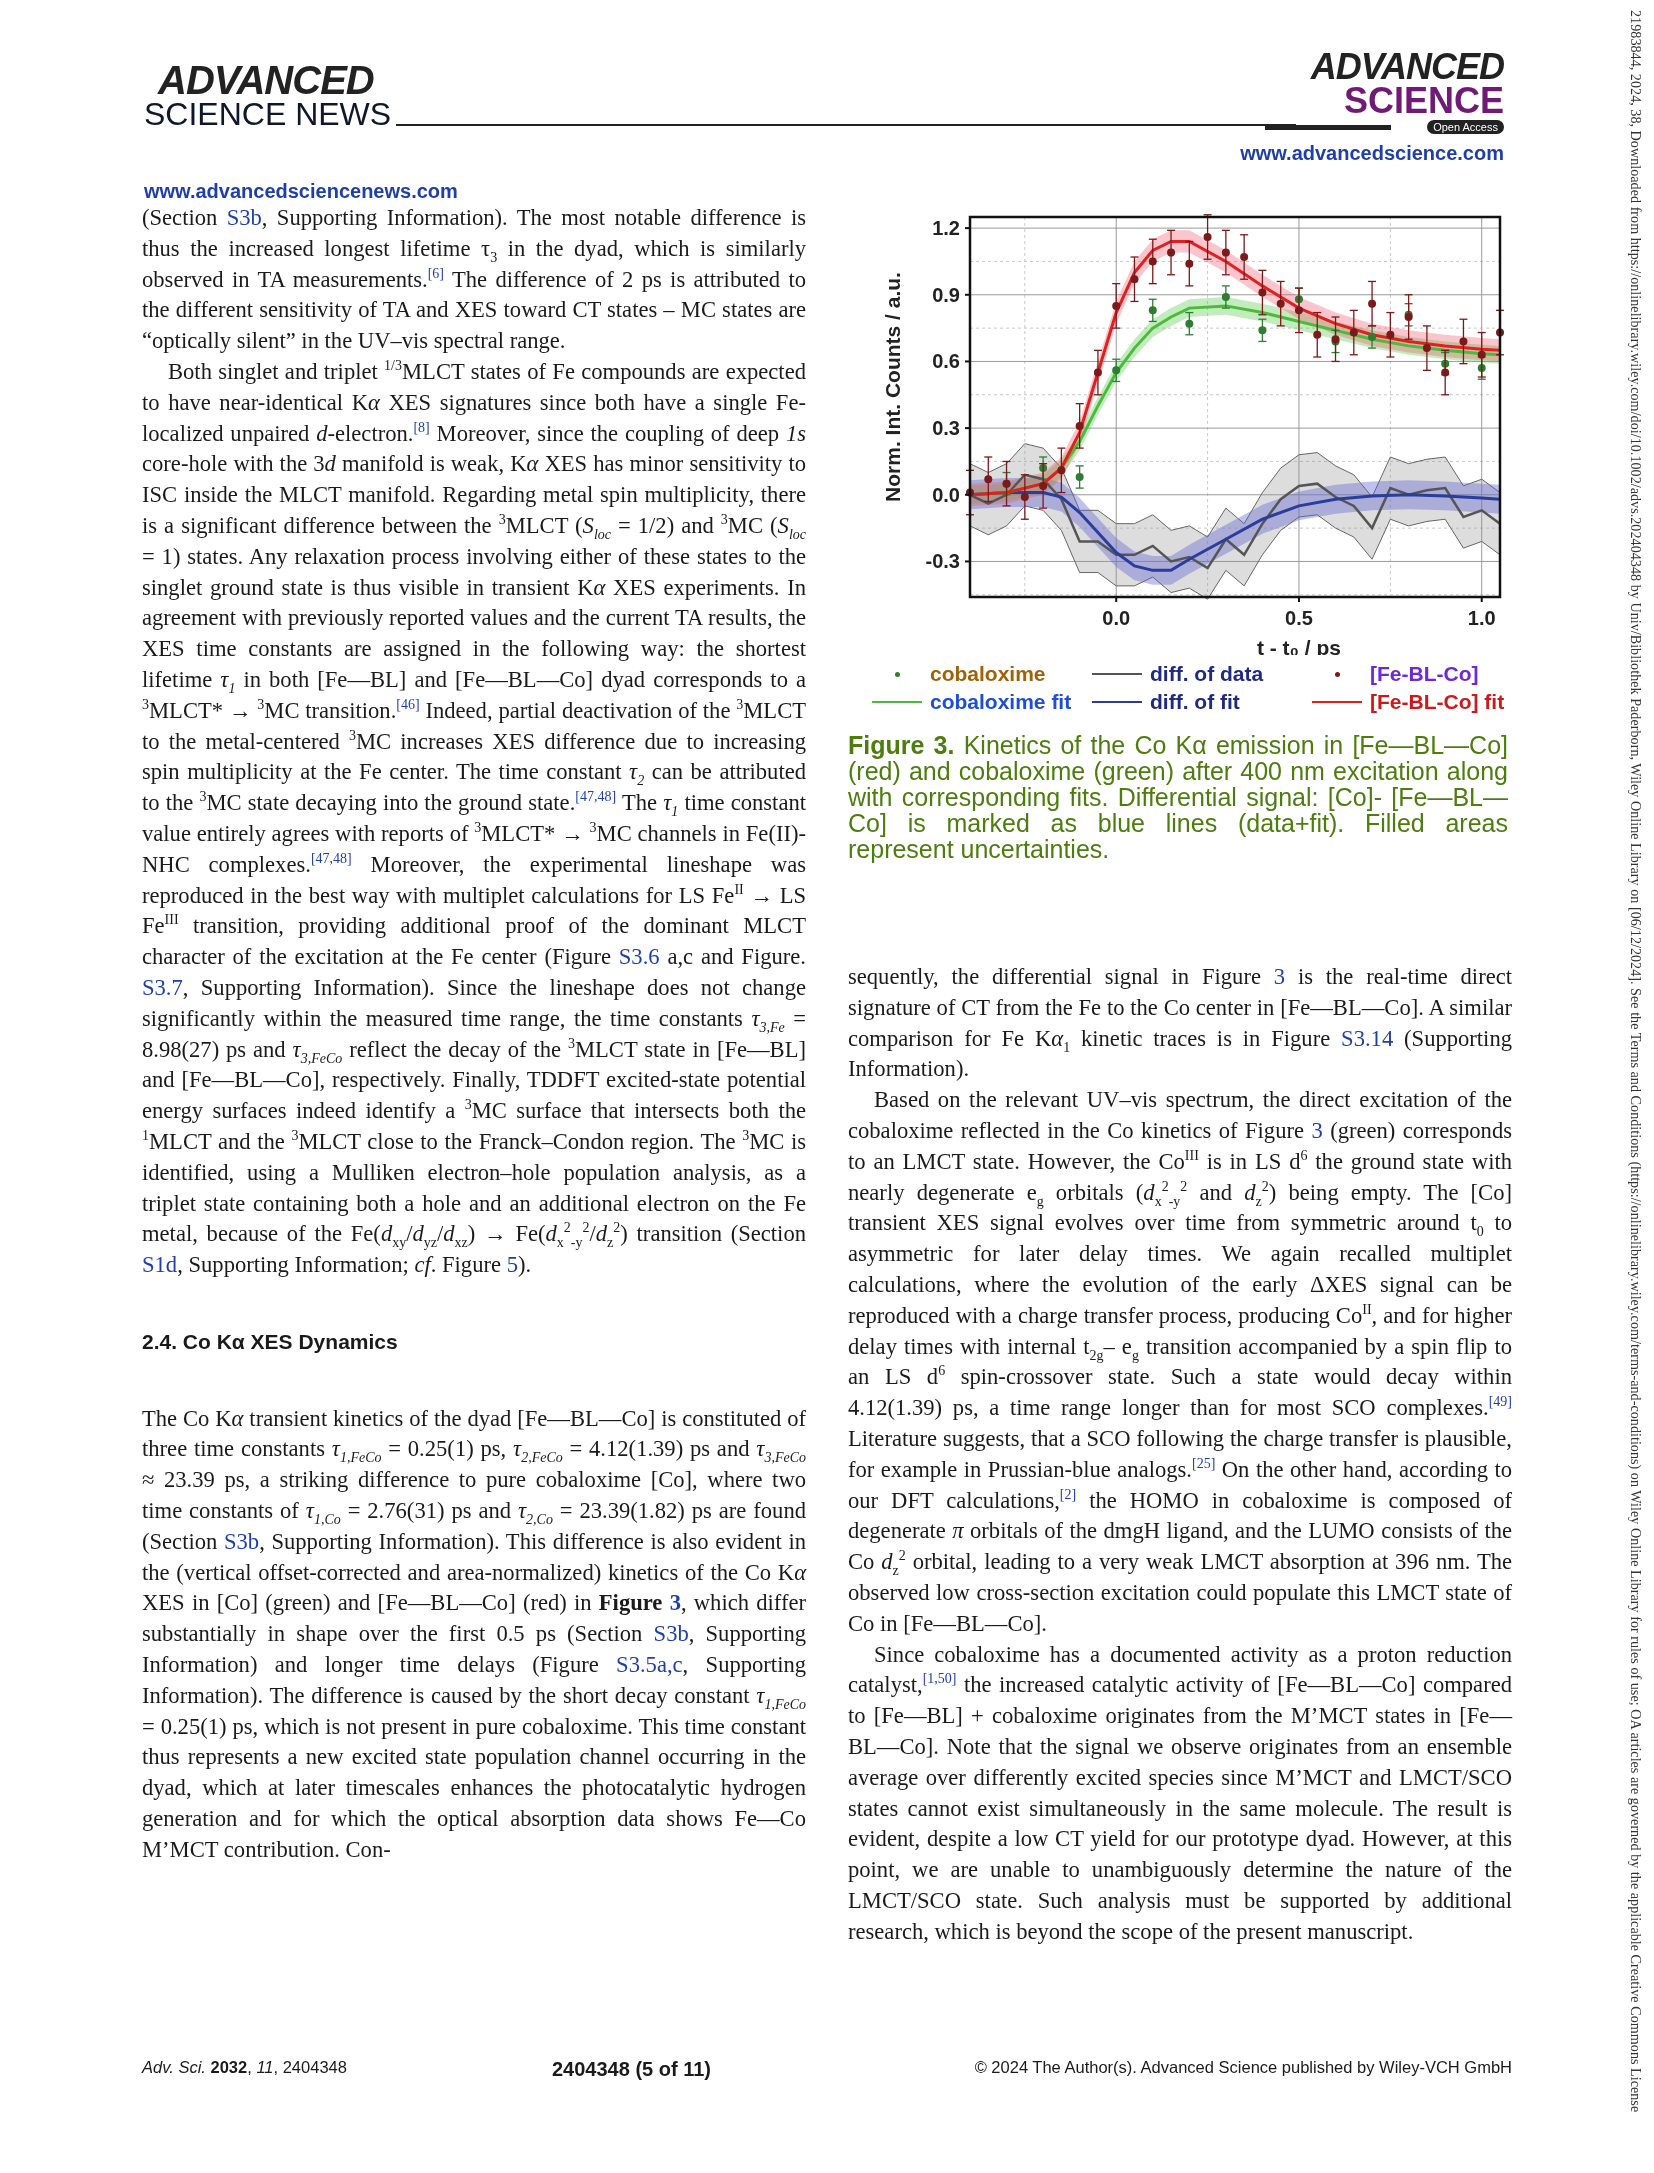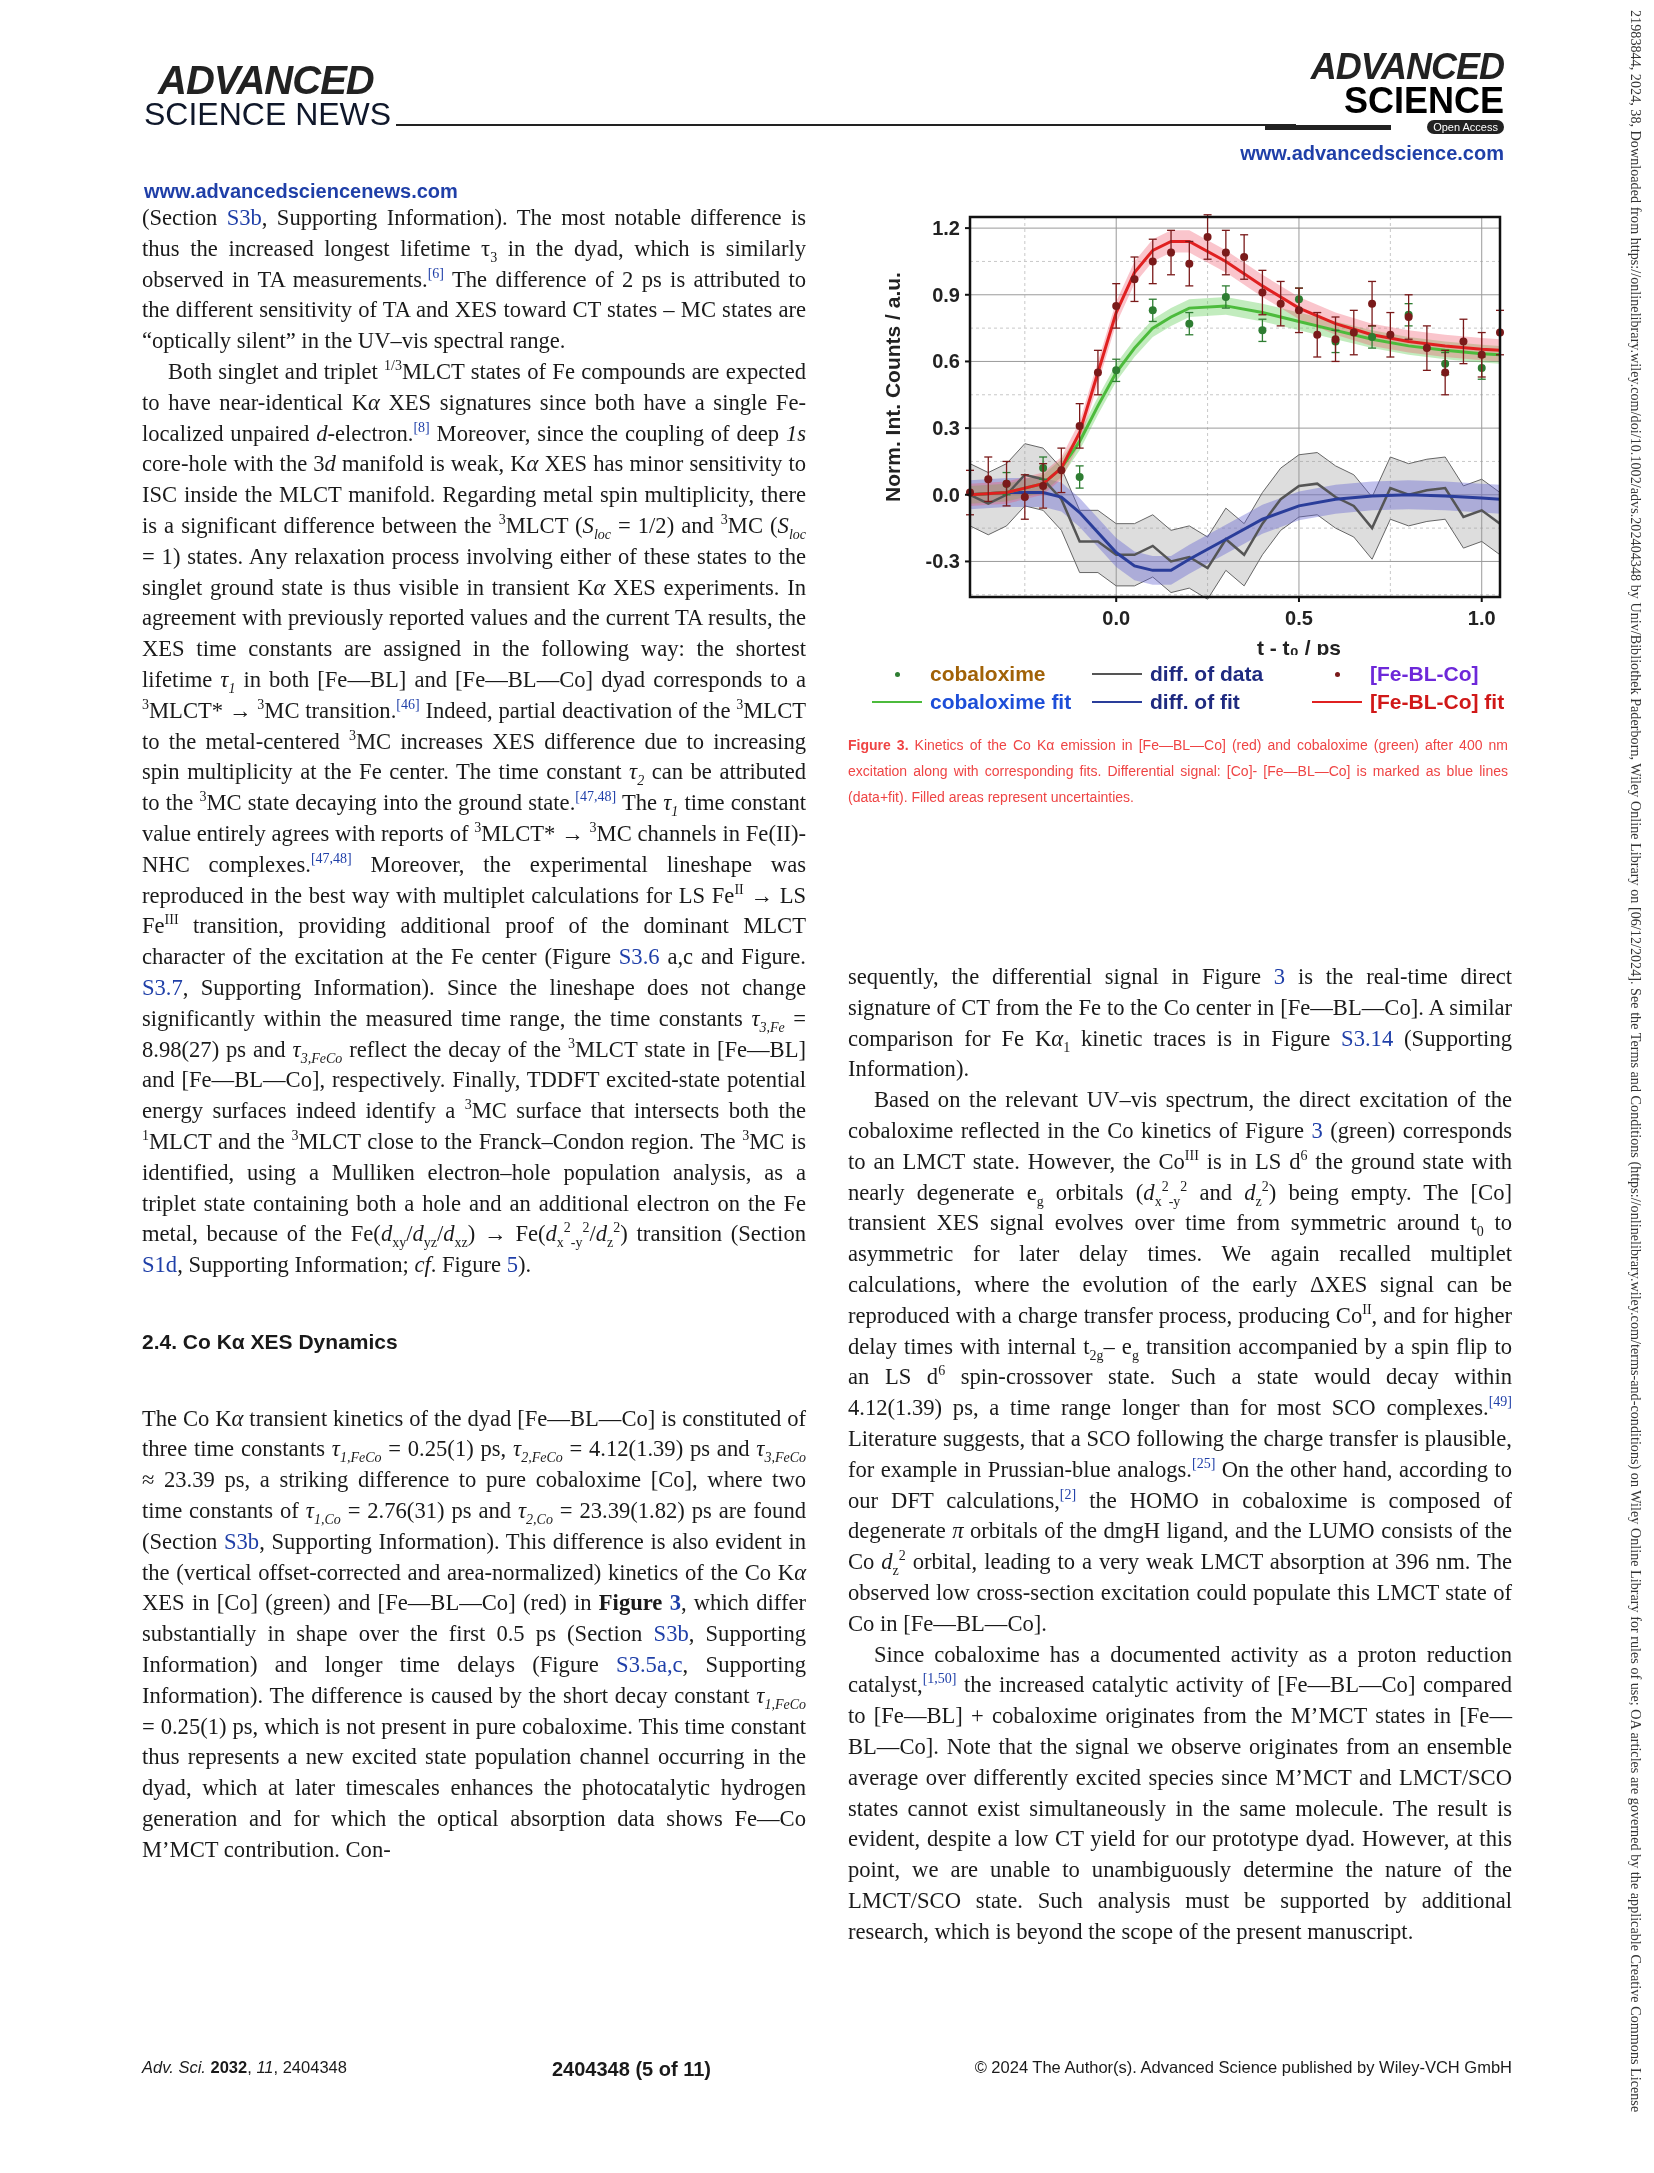--- a/index.html
+++ b/index.html
@@ -5,21 +5,21 @@
   html, body { margin:0; padding:0; background:#fff; }
   body { width:1654px; height:2173px; position:relative; overflow:hidden; font-family:"Liberation Serif","DejaVu Serif",serif; color:#1a1a1a; }
   .hdr-left { position:absolute; left:144px; top:62px; }
   .logo-adv { font-family:"Liberation Sans","DejaVu Sans",sans-serif; font-weight:bold; font-style:italic; font-size:40px; line-height:36px; letter-spacing:-1px; color:#222; margin-left:14px; }
   .logo-sci { font-family:"Liberation Sans","DejaVu Sans",sans-serif; font-size:32px; line-height:32px; color:#0f172a; letter-spacing:0px; }
   .url { font-family:"Liberation Sans","DejaVu Sans",sans-serif; font-weight:bold; font-size:20px; color:#1f3fa8; }
   .hdr-left .url { position:absolute; top:70px; left:0; white-space:nowrap;margin-top:48px; }
   .hdr-rule { position:absolute; left:396px; top:124px; width:900px; height:2px; background:#222; }
   .hdr-right { position:absolute; right:150px; top:50px; text-align:right; }
   .logo-r1 { font-family:"Liberation Sans","DejaVu Sans",sans-serif; font-weight:bold; font-style:italic; font-size:36px; line-height:34px; color:#222; letter-spacing:-1px; }
-  .logo-r2 { font-family:"Liberation Sans","DejaVu Sans",sans-serif; font-weight:bold; font-size:36px; line-height:34px; color:#000000; }
+  .logo-r2 { font-family:"Liberation Sans","DejaVu Sans",sans-serif; font-weight:bold; font-size:36px; line-height:34px; color:#701a75; }
   .oa-row { display:flex; align-items:center; justify-content:flex-end; margin-top:2px;gap:36px; }
   .oa-bar { width:126px; height:5px; background:#222; }
   .oa-badge { font-family:"Liberation Sans","DejaVu Sans",sans-serif; font-size:11px; background:#222; color:#fff; border-radius:8px; padding:1px 6px; }
   .hdr-right .url { display:block; margin-top:8px; white-space:nowrap; }
   .side-note { position:absolute; right:8px; top:10px; width:20px; height:2150px; }
   .side-note span { position:absolute; left:0; top:0; transform-origin:0 0; transform:translate(18px,0) rotate(90deg); white-space:nowrap; font-size:14.2px; color:#333; }
   .col { position:absolute; width:664px; font-size:22.6px; line-height:30.8px; text-align:justify; hyphens:manual; }
   .col p { margin:0; }
   .col p.ind { text-indent:26px; }
   .col-left { left:142px; top:203px; }
@@ -27,21 +27,21 @@
   .lnk { color:#1f3fa8; }
   .sec-title { font-family:"Liberation Sans","DejaVu Sans",sans-serif; font-weight:bold; font-size:21px; margin:46px 0 46px 0; }
   sup,sub { font-size:0.62em; line-height:0; }
   .figure { position:absolute; left:870px; top:195px; width:640px; height:460px; }
   .legend { position:absolute; left:872px; top:660px; width:640px; font-family:"Liberation Sans","DejaVu Sans",sans-serif; font-weight:bold; font-size:21px; }
   .leg-row { display:flex; align-items:center; height:28px; }
   .leg-item { display:flex; align-items:center; gap:8px; }
   .leg-sym { width:50px; display:inline-flex; justify-content:center; align-items:center; }
   .leg-line { width:50px; height:2px; display:inline-block; }
   .leg-dot { width:5px; height:5px; border-radius:50%; display:inline-block; }
-  .caption { position:absolute; left:848px; top:732px; width:660px; font-family:"Liberation Sans","DejaVu Sans",sans-serif; font-size:14px; line-height:26px; color:#ef4444; text-align:justify; }
+  .caption { position:absolute; left:848px; top:732px; width:660px; font-family:"Liberation Sans","DejaVu Sans",sans-serif; font-size:25px; line-height:26px; color:#4d7c0f; text-align:justify; }
   .caption b { font-weight:bold; }
   .footer { position:absolute; top:2058px; left:142px; width:1370px; font-family:"Liberation Sans","DejaVu Sans",sans-serif; font-size:16.5px; display:flex; justify-content:space-between; align-items:baseline; }
   .footer .mid { font-weight:bold; font-size:20px; position:absolute; left:410px; }
 </style>
 </head>
 <body>
 
 <div class="hdr-left">
   <div class="logo-adv">ADVANCED</div>
   <div class="logo-sci">SCIENCE NEWS</div>

